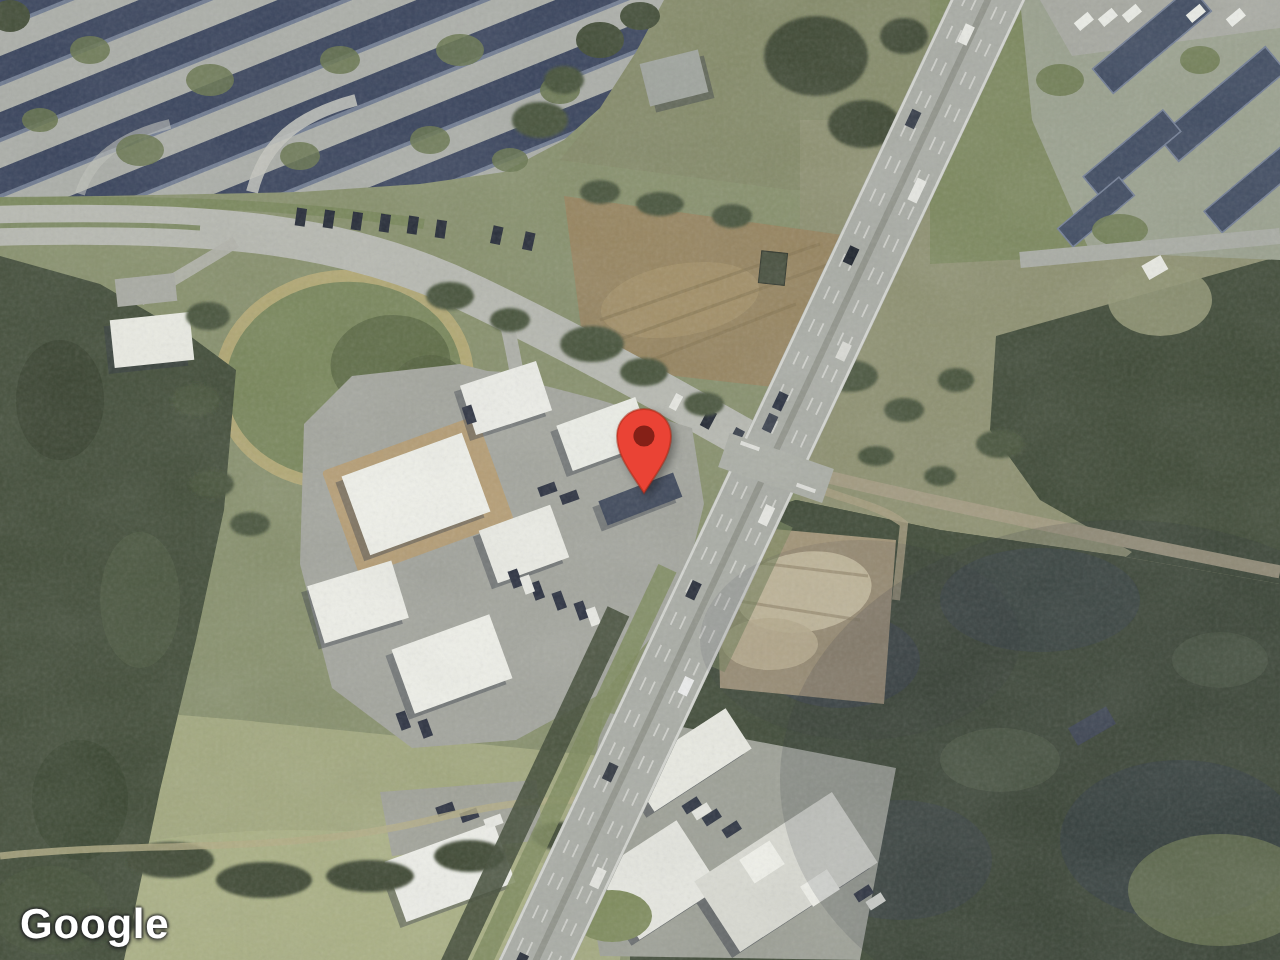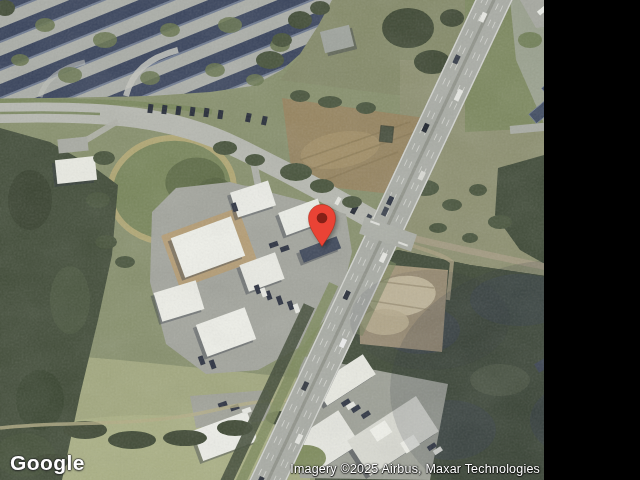--- a/index.html
+++ b/index.html
@@ -1,16 +1,16 @@
 <!DOCTYPE html>
 <html><head>
 <meta charset="utf-8">
 <style>
   html,body{margin:0;padding:0;background:#000;}
-  .stage{position:relative;width:544px;height:480px;overflow:hidden;font-family:"Liberation Sans",sans-serif;background:#87906c;}
+  .stage{position:relative;width:640px;height:480px;overflow:hidden;font-family:"Liberation Sans",sans-serif;background:#87906c;}
   .stage svg.scene{position:absolute;left:0;top:0;display:block;}
   .pin{position:absolute;left:304px;top:197px;width:36px;height:52px;filter:drop-shadow(2px 2px 2px rgba(0,0,0,.35));cursor:pointer;}
   .google-logo{position:absolute;left:10px;bottom:5px;color:#fff;font-size:21px;font-weight:700;letter-spacing:.4px;cursor:pointer;
     text-shadow:0 1px 2px rgba(32,33,36,.9),1px 0 1px rgba(32,33,36,.55),-1px 0 1px rgba(32,33,36,.55),0 -1px 1px rgba(32,33,36,.45);}
   .attribution{position:absolute;right:4px;bottom:4px;color:#fff;font-size:12.5px;letter-spacing:.2px;
     text-shadow:0 0 2px rgba(0,0,0,.9),0 1px 1px rgba(0,0,0,.8),1px 0 1px rgba(0,0,0,.6);}
 </style>
 </head>
 <body>
 
@@ -325,14 +325,13 @@
     <rect width="640" height="480" filter="url(#mottle)" opacity=".11"></rect>
     <rect width="640" height="480" filter="url(#grain)" opacity=".12"></rect>
   </svg>
 
   <svg class="pin" viewBox="0 0 36 52">
     <path d="M18,49.5 C11,38.5 4.5,30.8 4.5,21 C4.5,13.5 10.5,7.5 18,7.5 C25.5,7.5 31.5,13.5 31.5,21 C31.5,30.8 25,38.5 18,49.5 Z" stroke="#A52714" stroke-opacity=".5" stroke-width="1" fill="#EA4335"></path>
     <circle cx="18" cy="21" r="5.3" fill="#852017"></circle>
   </svg>
 
   <div class="google-logo">Google</div>
-  <div class="attribution">Imagery ©2025 Airbus, Maxar Technologies</div>
 </div>
 
 </body></html>

